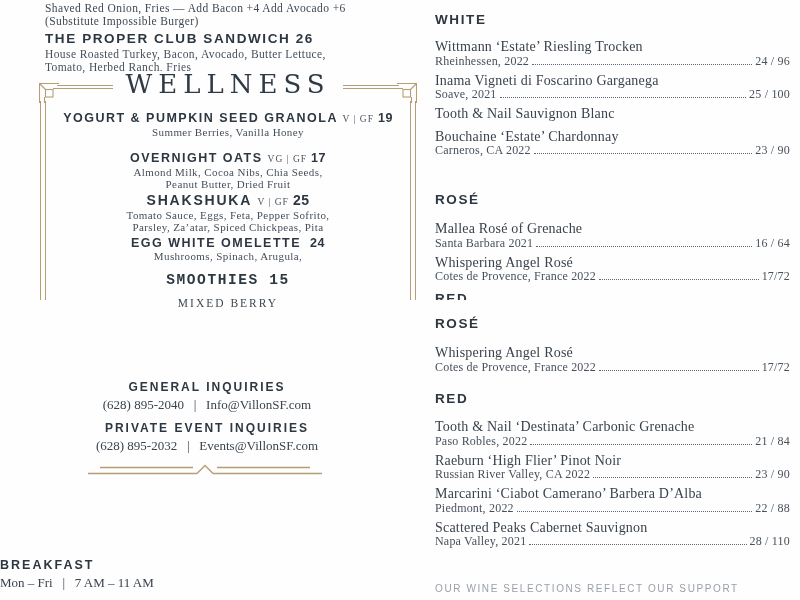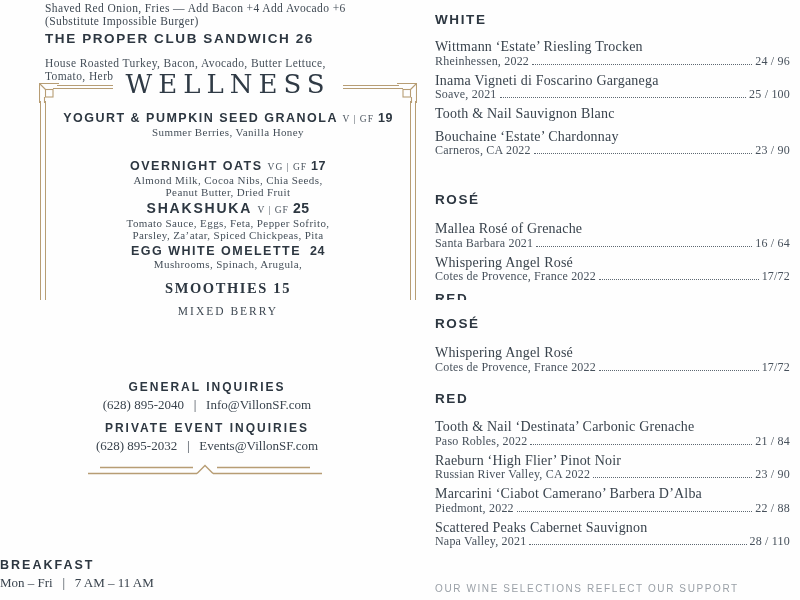--- a/index.html
+++ b/index.html
@@ -2,41 +2,41 @@
 <html><head>
 <meta charset="utf-8">
 <style>
   html,body{margin:0;padding:0;overflow:hidden;}
   body{width:800px;height:600px;background:#fefefe;font-family:"Liberation Serif",serif;}
   .page{position:absolute;inset:0;width:800px;height:600px;background:#fefefe;overflow:hidden;}
 
   
   .intro{position:absolute;left:45px;top:2px;font-size:11.5px;line-height:13px;letter-spacing:.4px;color:#3e4852;}
   .club{position:absolute;left:45px;top:31px;}
-  .club-title{font-family:"Liberation Sans",sans-serif;font-weight:700;font-size:13.5px;letter-spacing:1.6px;color:#2d3741;line-height:15px;margin-bottom:11px;}
+  .club-title{font-family:"Liberation Sans",sans-serif;font-weight:700;font-size:13.5px;letter-spacing:1.6px;color:#2d3741;line-height:15px;margin-bottom:2px;}
   .club-desc{font-size:11.5px;line-height:12.5px;letter-spacing:.4px;color:#454f59;}
 
   
   .frame{position:absolute;left:40px;top:84px;width:376px;height:216px;}
   .fline{position:absolute;background:#b79d74;}
   .fv{width:1px;top:17px;bottom:0;}
   .fh{height:1px;left:17px;right:17px;}
   .corner{position:absolute;width:20px;height:20px;z-index:3;}
   .corner svg{display:block;}
   .c-tl{left:-1px;top:-1px;}
   .c-tr{right:-1px;top:-1px;transform:scaleX(-1);}
   .frame-title{position:absolute;top:-13px;left:0;right:0;text-align:center;z-index:2;}
   .frame-title span{display:inline-block;background:#fefefe;padding:0 12px;font-family:"DejaVu Serif","Liberation Serif",serif;font-size:26px;letter-spacing:6px;color:#2f3a45;line-height:27px;}
   .w-content{position:absolute;left:12px;right:12px;top:27px;text-align:center;z-index:2;}
   .w-name{font-family:"Liberation Sans",sans-serif;font-weight:700;font-size:12.5px;letter-spacing:1.5px;color:#2d3741;line-height:14px;}
   .w-diet{font-family:"Liberation Serif",serif;font-weight:400;font-size:9.5px;letter-spacing:1px;color:#4a545e;}
   .w-price{font-family:"Liberation Sans",sans-serif;font-weight:700;font-size:12.5px;letter-spacing:.5px;color:#2d3741;margin-left:4px;}
   .w-desc{font-size:11px;line-height:12.5px;letter-spacing:.4px;color:#454f59;}
-  .mb8{margin-bottom:20px;} .mb2{margin-bottom:2px;}
-  .smoothies{margin-top:11px;font-family:Liberation Serif, serif;font-weight:700;font-size:14.5px;letter-spacing:1.6px;color:#2d3741;line-height:15px;}
+  .mb8{margin-bottom:12px;} .mb2{margin-bottom:2px;}
+  .smoothies{margin-top:11px;font-family:Liberation Mono, monospace;font-weight:700;font-size:14.5px;letter-spacing:1.6px;color:#2d3741;line-height:15px;}
   .flavor{margin-top:9px;font-size:11.5px;letter-spacing:2px;color:#3e4852;}
 
   .contact{position:absolute;left:0;top:380px;width:414px;text-align:center;}
   .c-label{font-family:"Liberation Sans",sans-serif;font-weight:700;font-size:12px;letter-spacing:2px;color:#2d3741;line-height:14px;margin-bottom:3px;}
   .c-value{font-size:13px;color:#39434d;line-height:16px;margin-bottom:8px;white-space:pre-wrap;}
 
   .divider{position:absolute;left:88px;top:462px;width:234px;height:16px;}
 
   .hours{position:absolute;left:0;top:558px;width:414px;text-align:left;}
   .h-label{font-family:"Liberation Sans",sans-serif;font-weight:700;font-size:12.5px;letter-spacing:2px;color:#2d3741;line-height:14px;}

